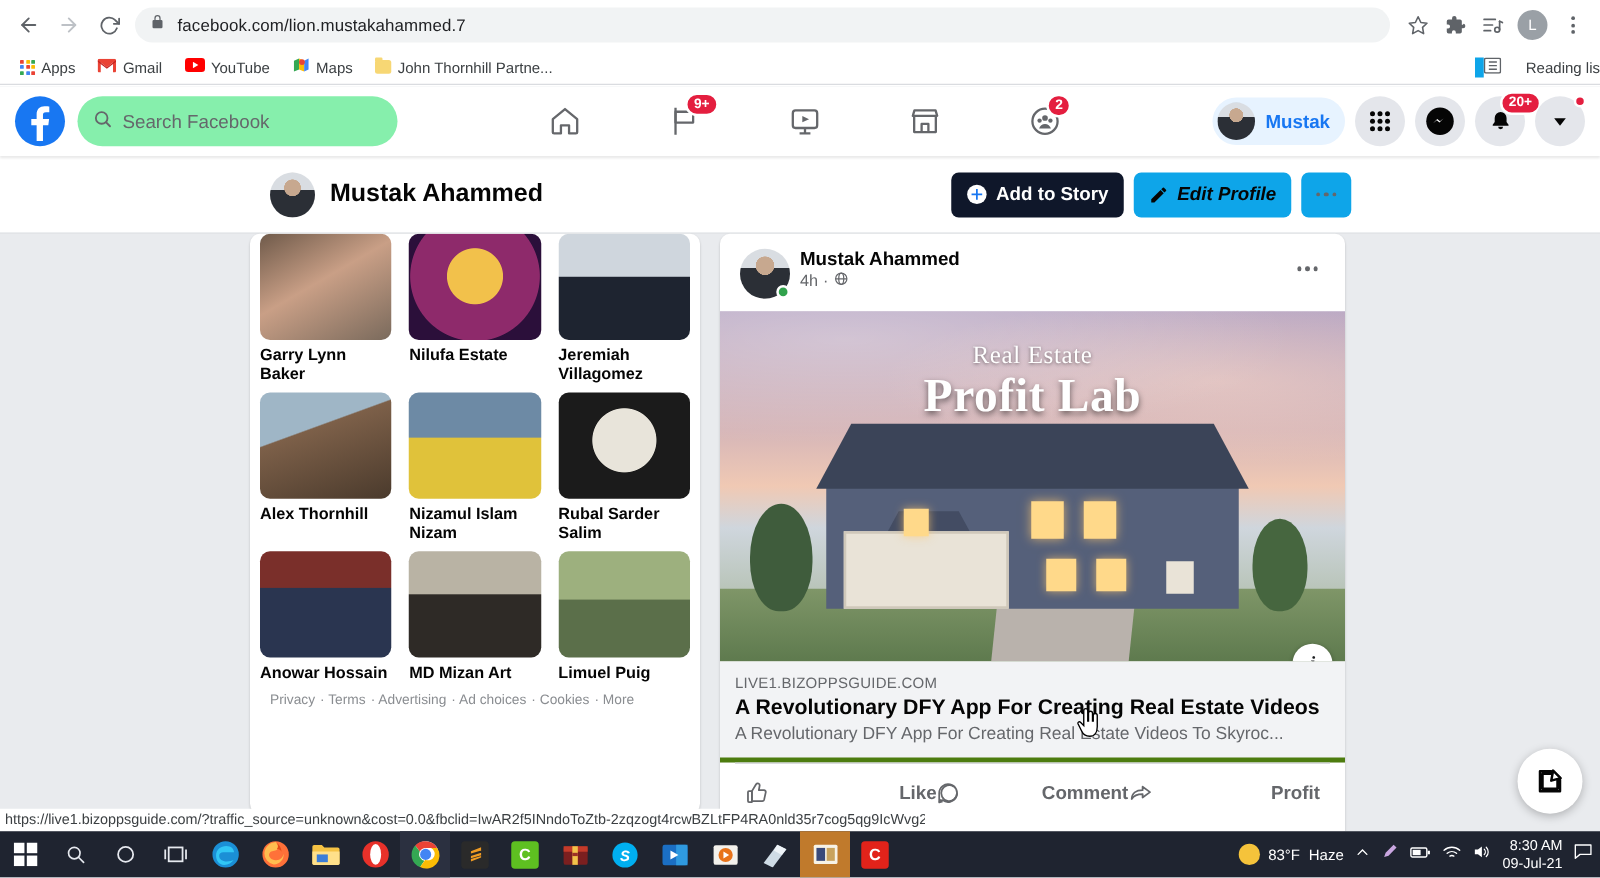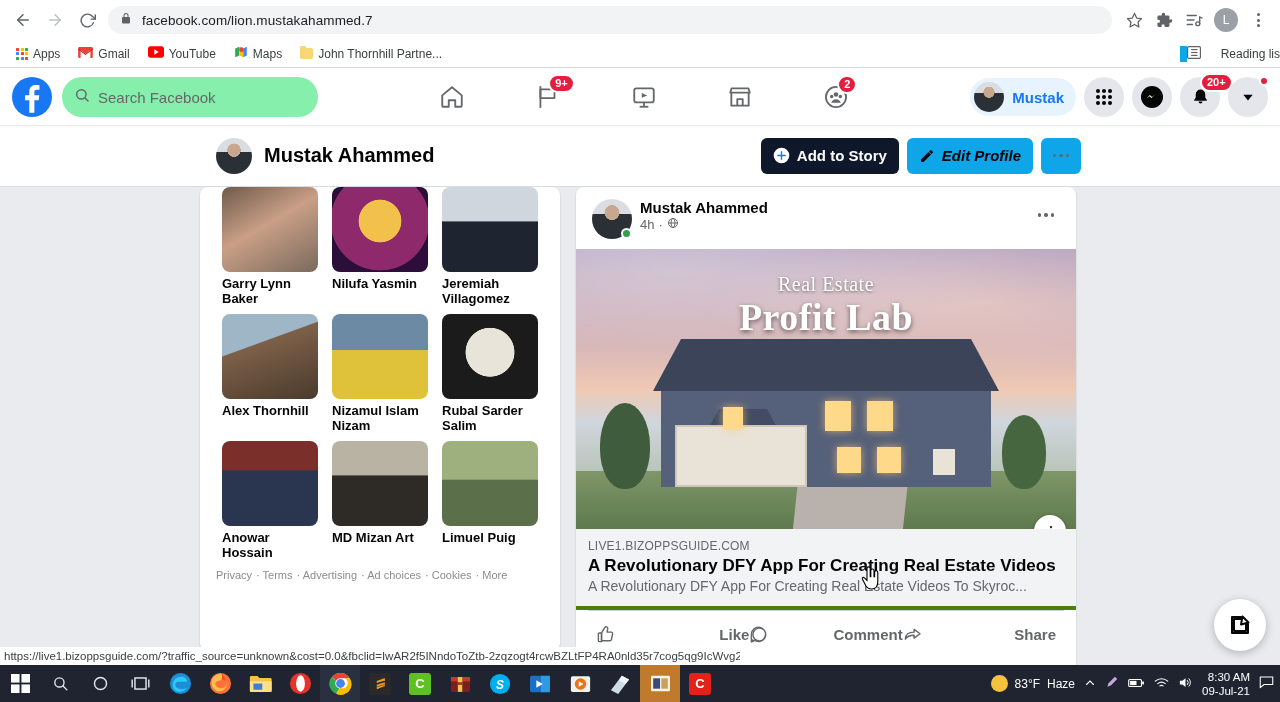--- a/index.html
+++ b/index.html
@@ -100,21 +100,21 @@
     padding: 0 12px; font-size:15px; font-weight:bold; white-space:nowrap;
   }
   .btn-primary { background:#0f172a; color:#fff; }
   .btn-sec { background:#0ea5e9; color:#050505;font-style:italic; }
   .btn-icon-only { width:40px; justify-content:center; padding:0; }
 
   
   .fb-body { display:flex; gap:16px; padding: 0; height: 478px; position:relative; }
   .col-left { width: 360px; margin-left: 200px; }
   .card { background:#fff; border-radius:8px; box-shadow: 0 1px 2px rgba(0,0,0,.2); }
-  .friends-grid { padding: 0 22px; display:grid; grid-template-columns: repeat(3, 1fr); gap: 8px 14px; }
+  .friends-grid { padding: 0 8px; display:grid; grid-template-columns: repeat(3, 1fr); gap: 8px 14px; }
   .friend { }
   .friend-ph { width:100%; height:85px; border-radius:8px; background:#ccd0d5; overflow:hidden; position:relative; }
   .friend-name { font-size:13px; font-weight:600; color:#050505; line-height:15px; margin-top:4px; }
   .fb-footer { font-size:11px; color:#8a8d91; padding: 8px 16px 0; line-height:15px; }
   .fb-footer span { margin-right: 4px; }
 
   .col-right { width: 500px; }
   .post { background:#fff; border-radius:8px; box-shadow:0 1px 2px rgba(0,0,0,.2); overflow:hidden; }
   .post-head { display:flex; align-items:flex-start; padding: 12px 16px 10px; position:relative; }
   .post-av-wrap { position:relative; width:40px;height:40px; flex:none; }
@@ -459,21 +459,21 @@
         <div class="col-left">
           <div class="card" style="padding-top:0;overflow:hidden;height:464px">
             <div class="friends-grid">
 
               <div class="friend">
                 <div class="friend-ph" style="background:linear-gradient(150deg,#6f5a4a 0%,#c99f86 45%,#7a6a5c 100%)"></div>
                 <div class="friend-name">Garry Lynn Baker</div>
               </div>
               <div class="friend">
                 <div class="friend-ph" style="background:radial-gradient(circle at 50% 40%, #f2c14b 0 30%, #8e2a6b 31% 70%, #2b0f3a 71%)"></div>
-                <div class="friend-name">Nilufa Yasmin</div>
+                <div class="friend-name">Nilufa Estate</div>
               </div>
               <div class="friend">
                 <div class="friend-ph" style="background:linear-gradient(180deg,#cfd6dd 0 40%,#1e2430 41%)"></div>
                 <div class="friend-name">Jeremiah Villagomez</div>
               </div>
 
               <div class="friend">
                 <div class="friend-ph" style="background:linear-gradient(160deg,#9fb6c6 0 35%,#7d6049 36%,#4a3a2c 100%)"></div>
                 <div class="friend-name">Alex Thornhill</div>
               </div>
@@ -590,21 +590,21 @@
                     <path d="M4.6 18.3L3 21.4l3.4-1.1"></path>
                     <circle cx="12" cy="12" r="9" opacity="0"></circle>
                     <path d="M3 12a9 9 0 1 1 3.4 7L3 20.4z"></path>
                   </svg>
                 <span>Comment</span>
               </div>
               <div class="act">
                 <svg width="19" height="19" viewBox="0 0 24 24" fill="none" stroke="#65676b" stroke-width="1.8" stroke-linejoin="round">
                     <path d="M3 18c0-6 4.5-9 11-9V5.5L21.5 11 14 16.5V13C8.5 13 5 14.5 3 18z"></path>
                   </svg>
-                <span>Share</span>
+                <span>Profit</span>
               </div>
             </div>
 
             <div class="comment-row">
               <span class="ph-av" style="width:32px;height:32px"></span>
               <div class="comment-box">
                 
                 
               </div>
             </div>

